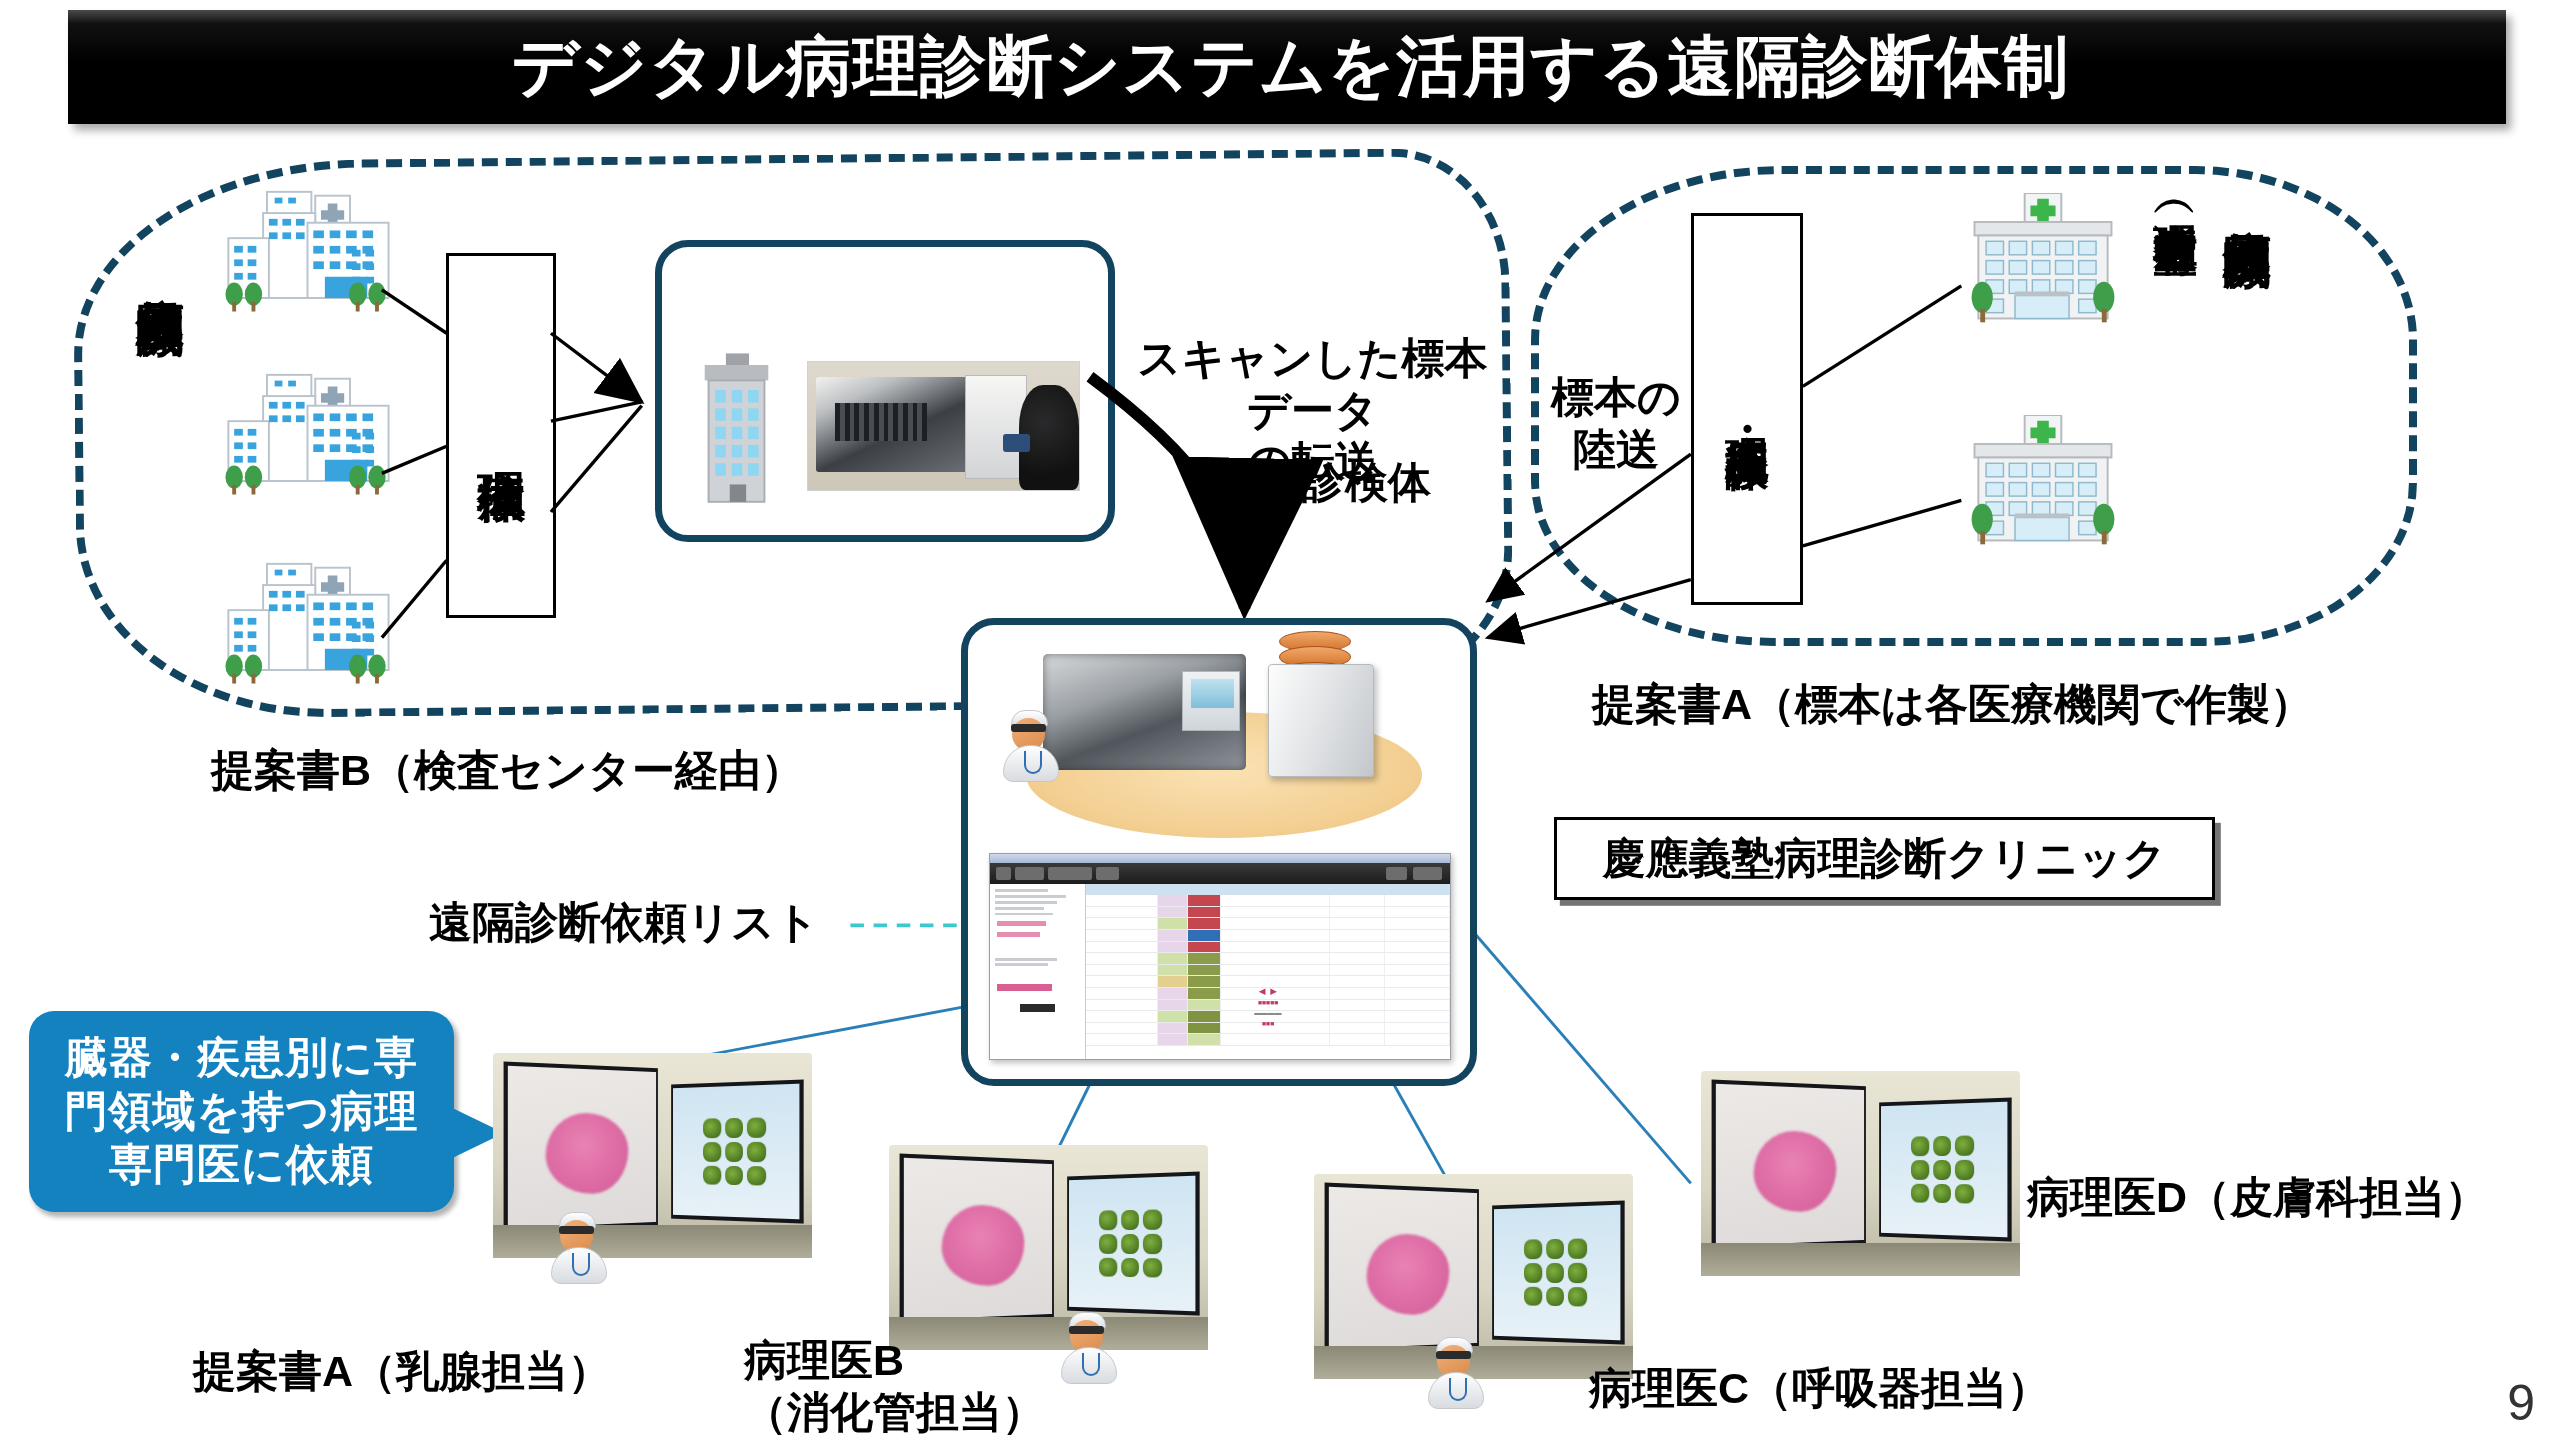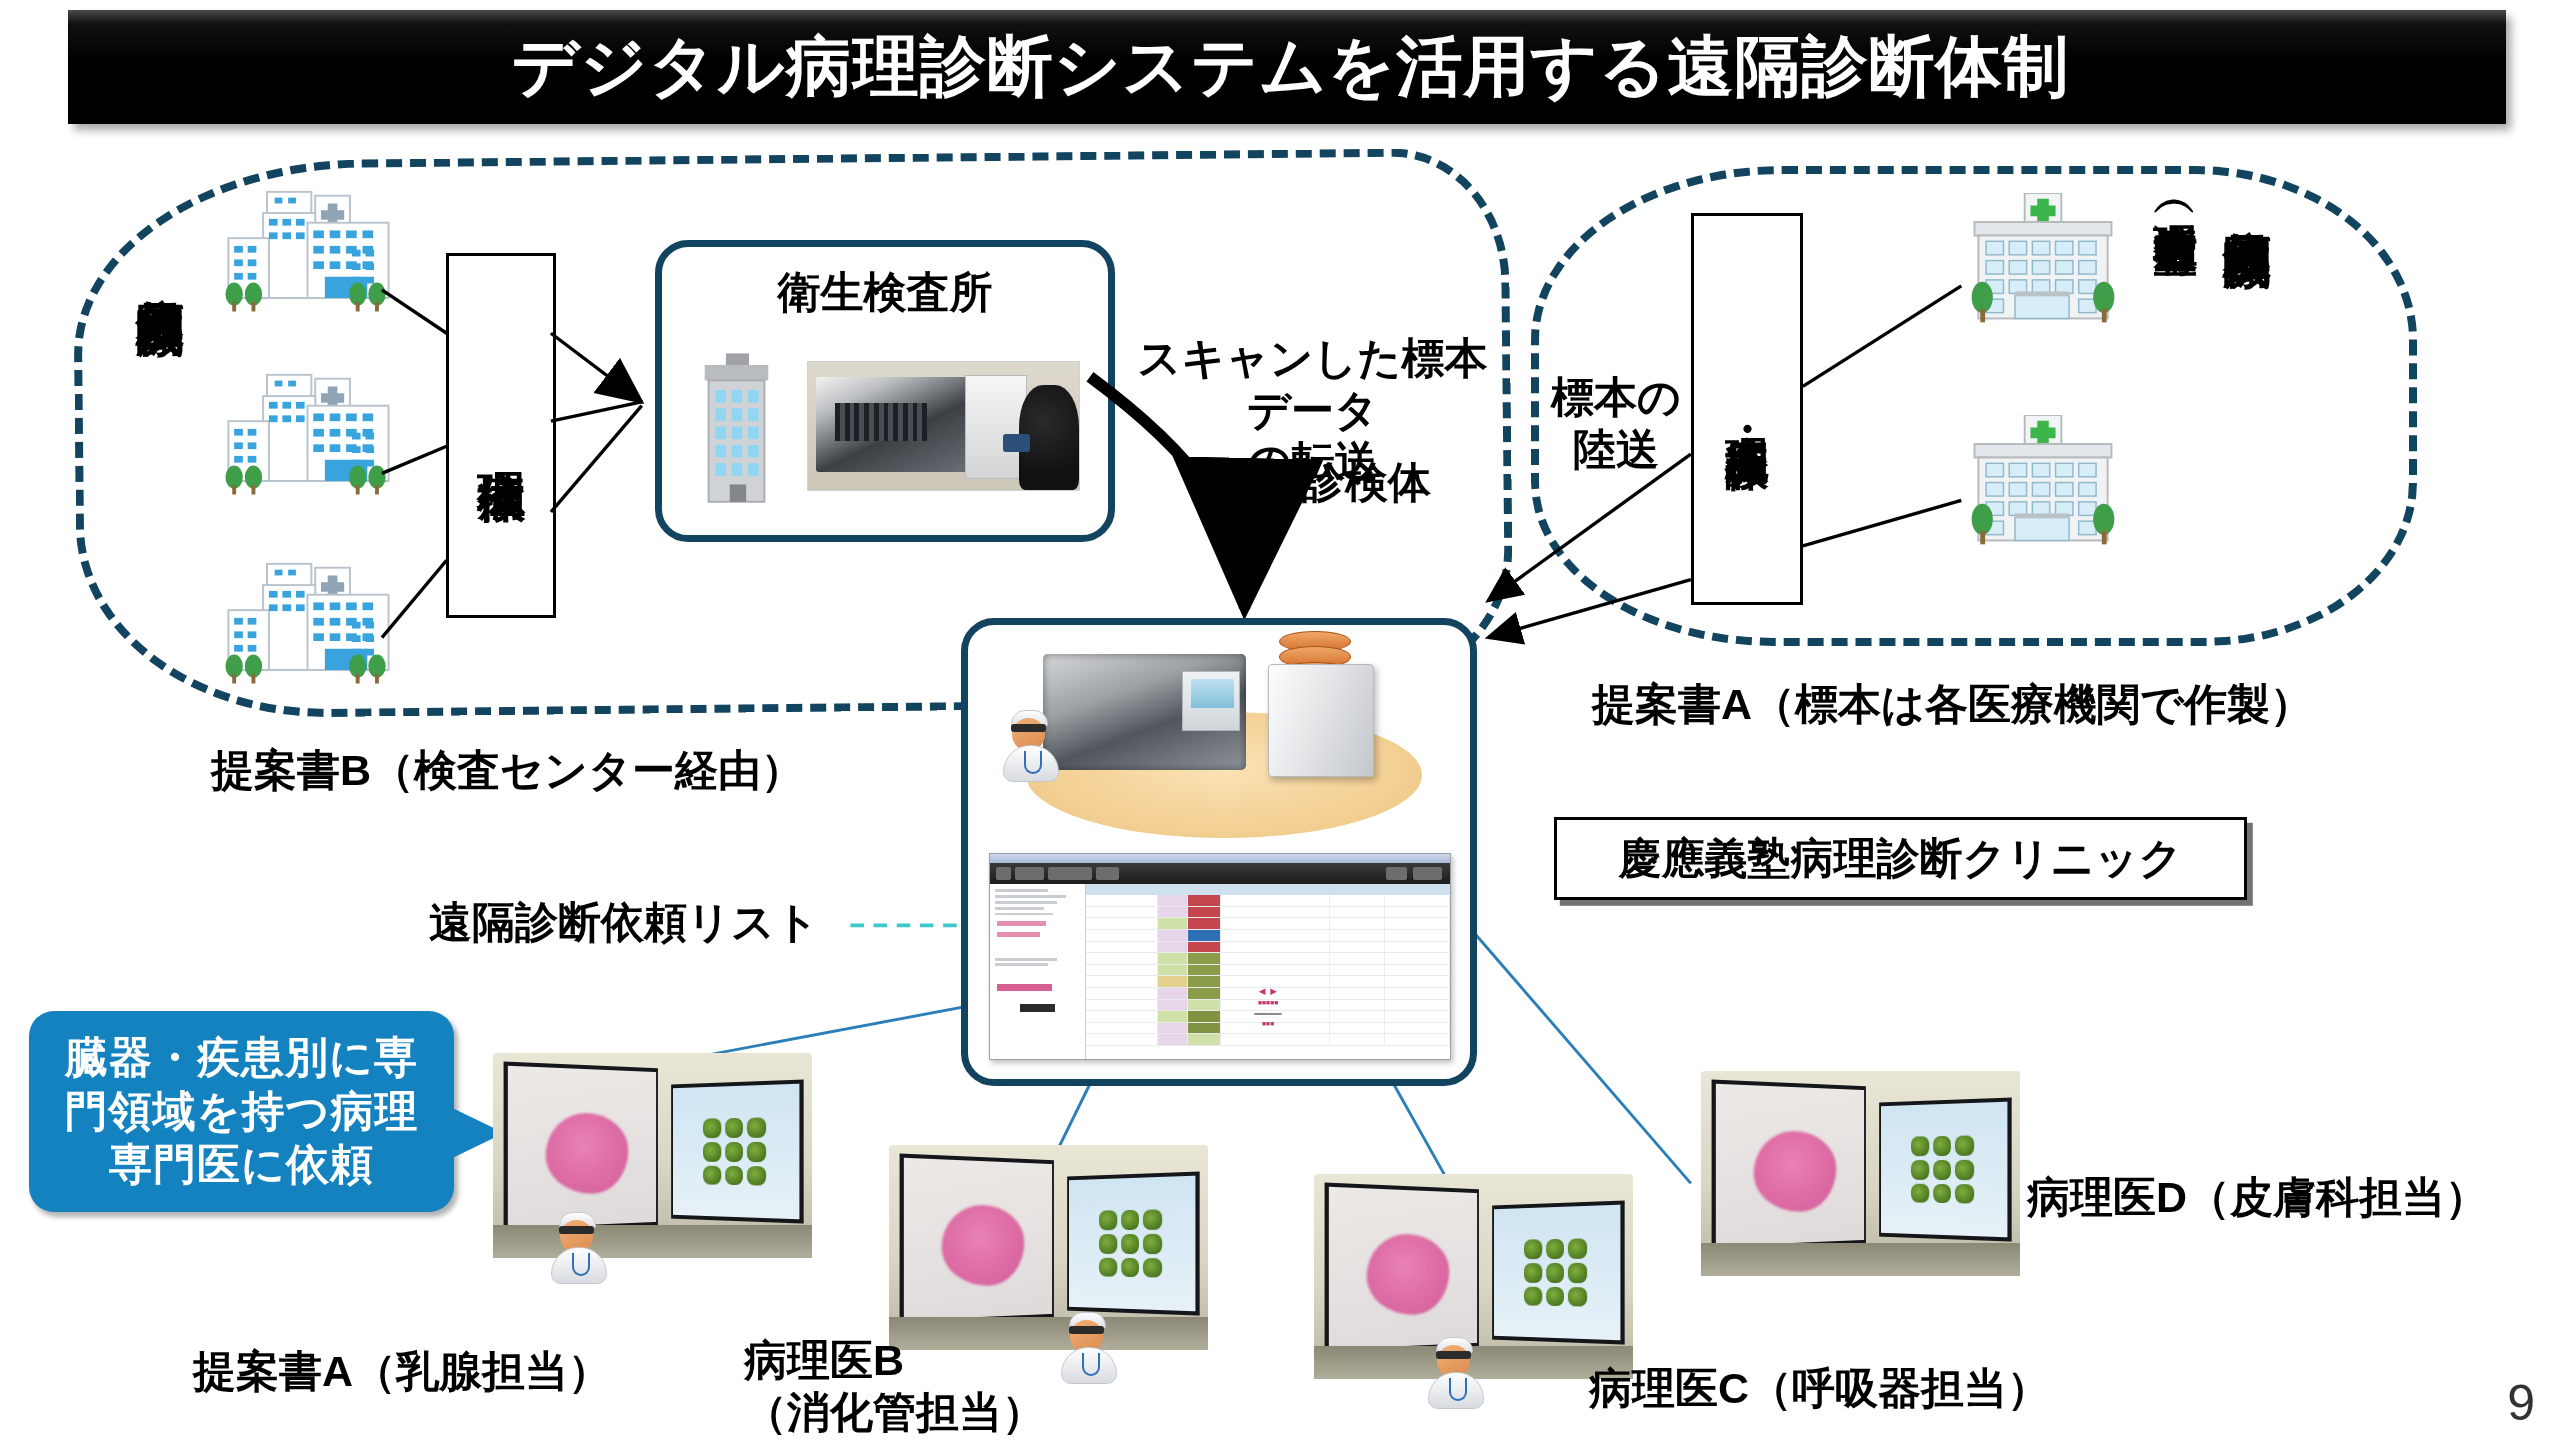--- a/index.html
+++ b/index.html
@@ -396,21 +396,20 @@
         <rect x="170" y="122" width="4" height="10"></rect>
     </g>
   </svg>
 </div>
 
 <div class="abs plain-box" style="left:446px; top:253px; width:104px; height:359px;">
   <div class="vtext" style="position:absolute; left:50%; top:50%; transform:translate(-50%,-50%);">病理検体</div>
 </div>
 
 <div class="abs round-box" style="left:655px; top:240px; width:446px; height:288px;">
-  <div style="position:absolute; left:0; right:0; top:17.4px; text-align:center; font-size:43px; font-weight:700;">衛生検査所</div>
 
   <div class="abs" style="left:35px; top:106px;">
     <svg width="79" height="155" viewBox="0 0 82 160">
       <rect x="30" y="0" width="24" height="12" fill="#9fa3a7"></rect>
       <rect x="8" y="12" width="66" height="16" fill="#b8bcc0"></rect>
       <rect x="12" y="28" width="58" height="126" fill="#cfd3d7" stroke="#a9adb1" stroke-width="2"></rect>
       <g fill="#8fd6f2">
         <rect x="19" y="38" width="11" height="13"></rect>
           <rect x="36" y="38" width="11" height="13"></rect>
           <rect x="53" y="38" width="11" height="13"></rect>
@@ -576,21 +575,21 @@
   <path d="M1500 1225 L1440 1118" stroke="#2b7fb8" stroke-width="3" fill="none"></path>
   <path d="M1750 1225 L1430 855" stroke="#2b7fb8" stroke-width="3" fill="none" marker-end="url(#bluearrow)"></path>
 
   <path d="M1290 752 L1355 768" stroke="#1382bf" stroke-width="9" fill="none" marker-end="url(#bluearrow)"></path>
 </svg>
 
 <div class="abs lbl" style="left:211px; top:742px;">提案書B（検査センター経由）</div>
 
 <div class="abs lbl" style="left:1592px; top:676px;">提案書A（標本は各医療機関で作製）</div>
 
-<div class="abs plain-box" style="left:1554px; top:817px; width:655px; height:77px; box-shadow:5.8px 5.8px 0 rgba(0,0,0,.55);padding-left:32px;">
+<div class="abs plain-box" style="left:1554px; top:817px; width:655px; height:77px; box-shadow:5.8px 5.8px 0 rgba(0,0,0,.55);">
   <div style="position:absolute; left:0; right:0; top:50%; transform:translateY(-50%); text-align:center; font-size:43px; font-weight:700;">慶應義塾病理診断クリニック</div>
 </div>
 
 <div class="abs lbl" style="left:429px; top:894px;">遠隔診断依頼リスト</div>
 
 <div id="center-box" class="abs round-box">
   <div id="platform"></div>
 
   <div class="scanner">
     <div class="panel"></div>

